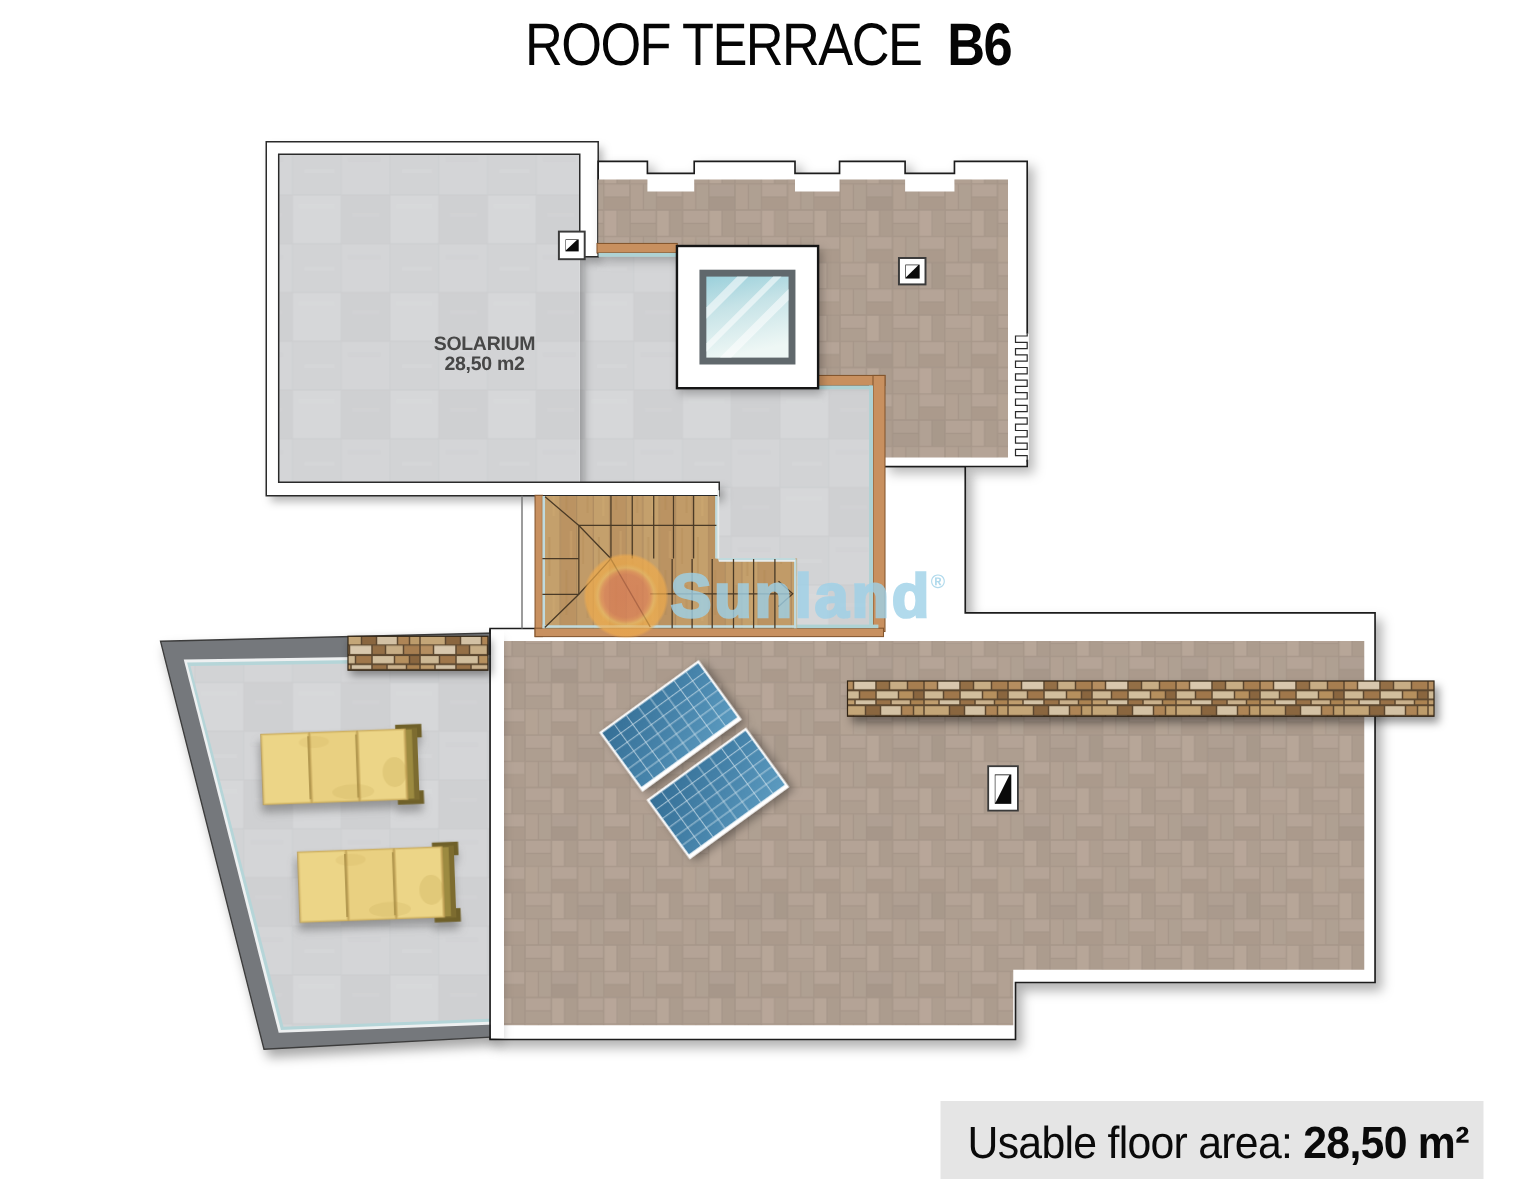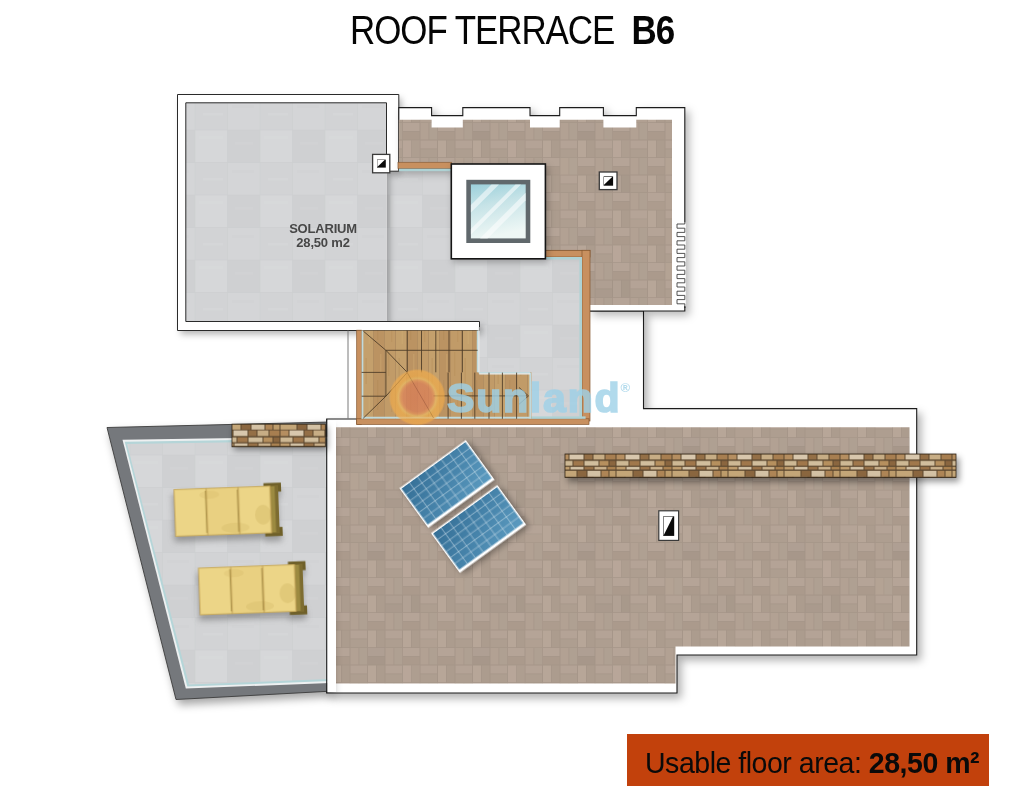--- a/index.html
+++ b/index.html
@@ -1,18 +1,18 @@
 <!DOCTYPE html>
 <html><head>
 <meta charset="utf-8">
 <style>
   html,body{margin:0;padding:0;background:#ffffff;width:1024px;height:800px;overflow:hidden;}
   #page{position:relative;width:1024px;height:800px;font-family:"Liberation Sans",sans-serif;}
   #title{position:absolute;left:350px;top:7.5px;font-size:40px;letter-spacing:-1.2px;color:#050505;white-space:nowrap;transform-origin:left top;transform:scaleX(0.873);}
-  #arealabel{position:absolute;left:627px;top:734px;width:362px;height:52px;background:#c2410c;}
+  #arealabel{position:absolute;left:627px;top:734px;width:362px;height:52px;background:#e5e5e5;}
   #arealabel span{position:absolute;left:18px;top:12px;font-size:30px;letter-spacing:-0.5px;color:#0a0a0a;white-space:nowrap;transform-origin:left top;transform:scaleX(0.95);}
 </style>
 </head>
 <body>
 <div id="page">
 <svg width="1024" height="800" viewBox="0 0 1024 800" xmlns="http://www.w3.org/2000/svg" font-family="Liberation Sans, sans-serif">
 <defs>
 
   <pattern id="greytile" width="65" height="65" patternUnits="userSpaceOnUse">
     <rect width="65" height="65" fill="#d2d3d5"></rect>

